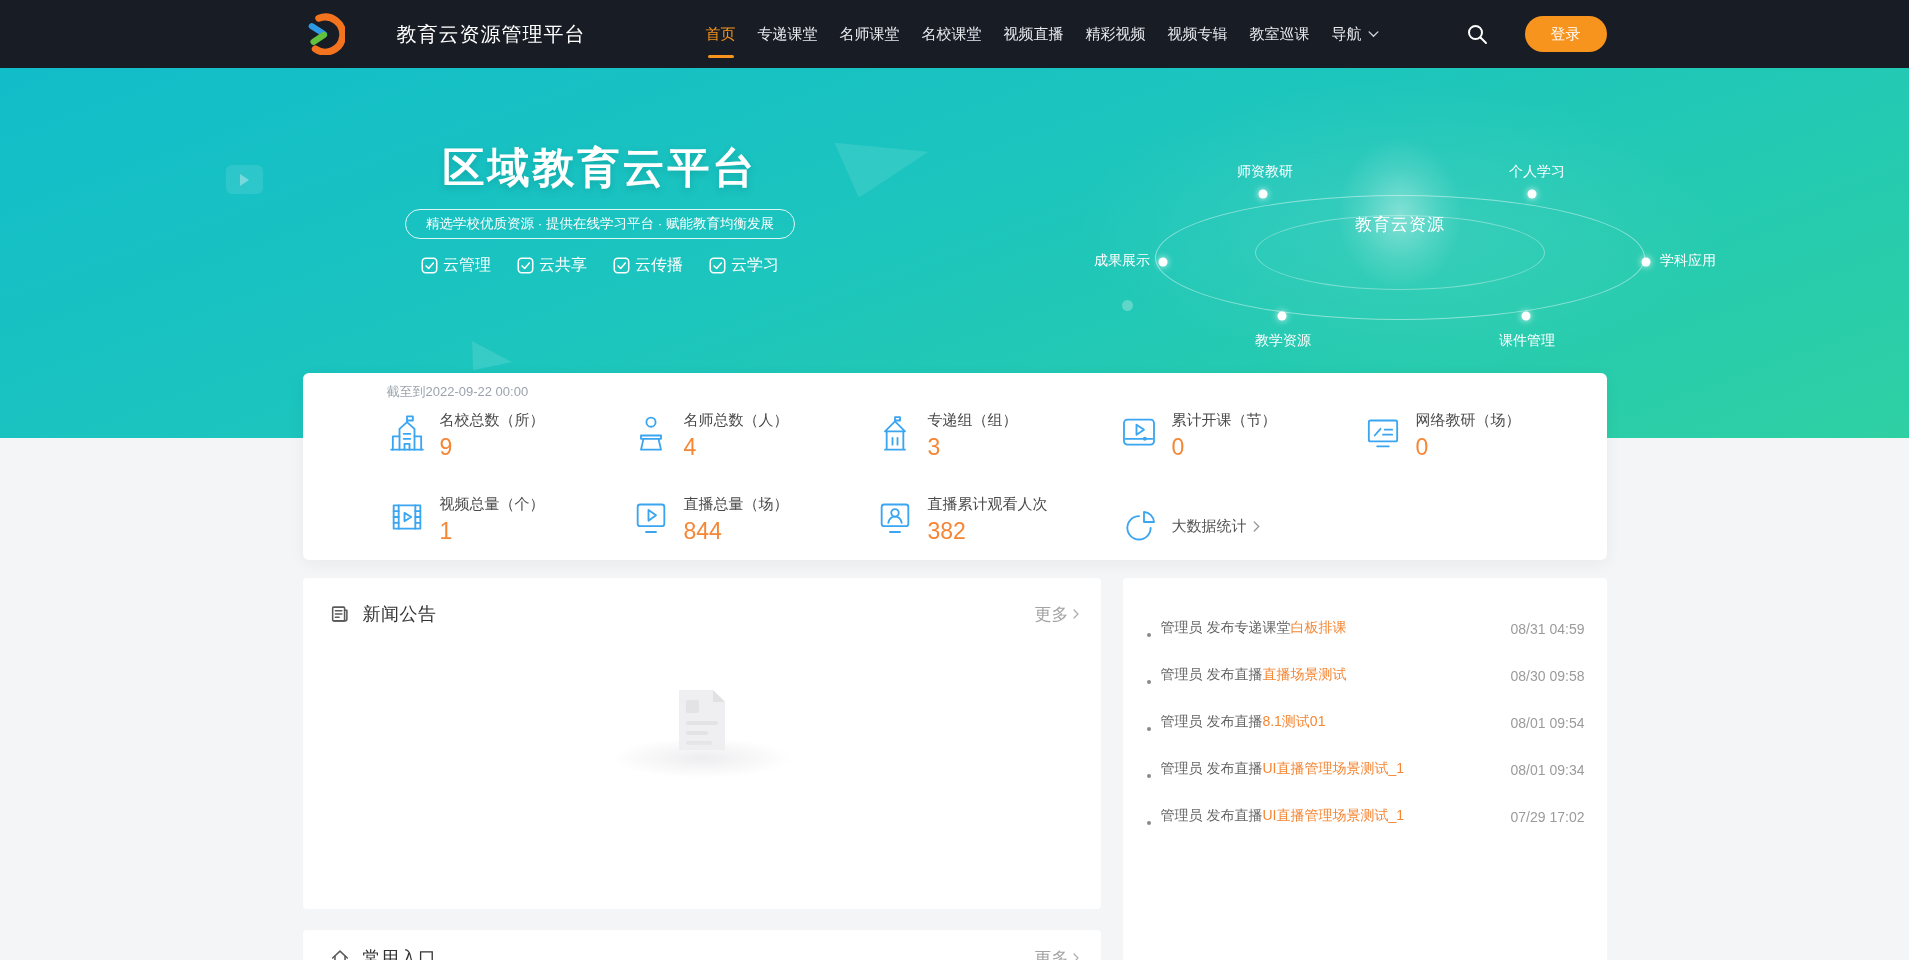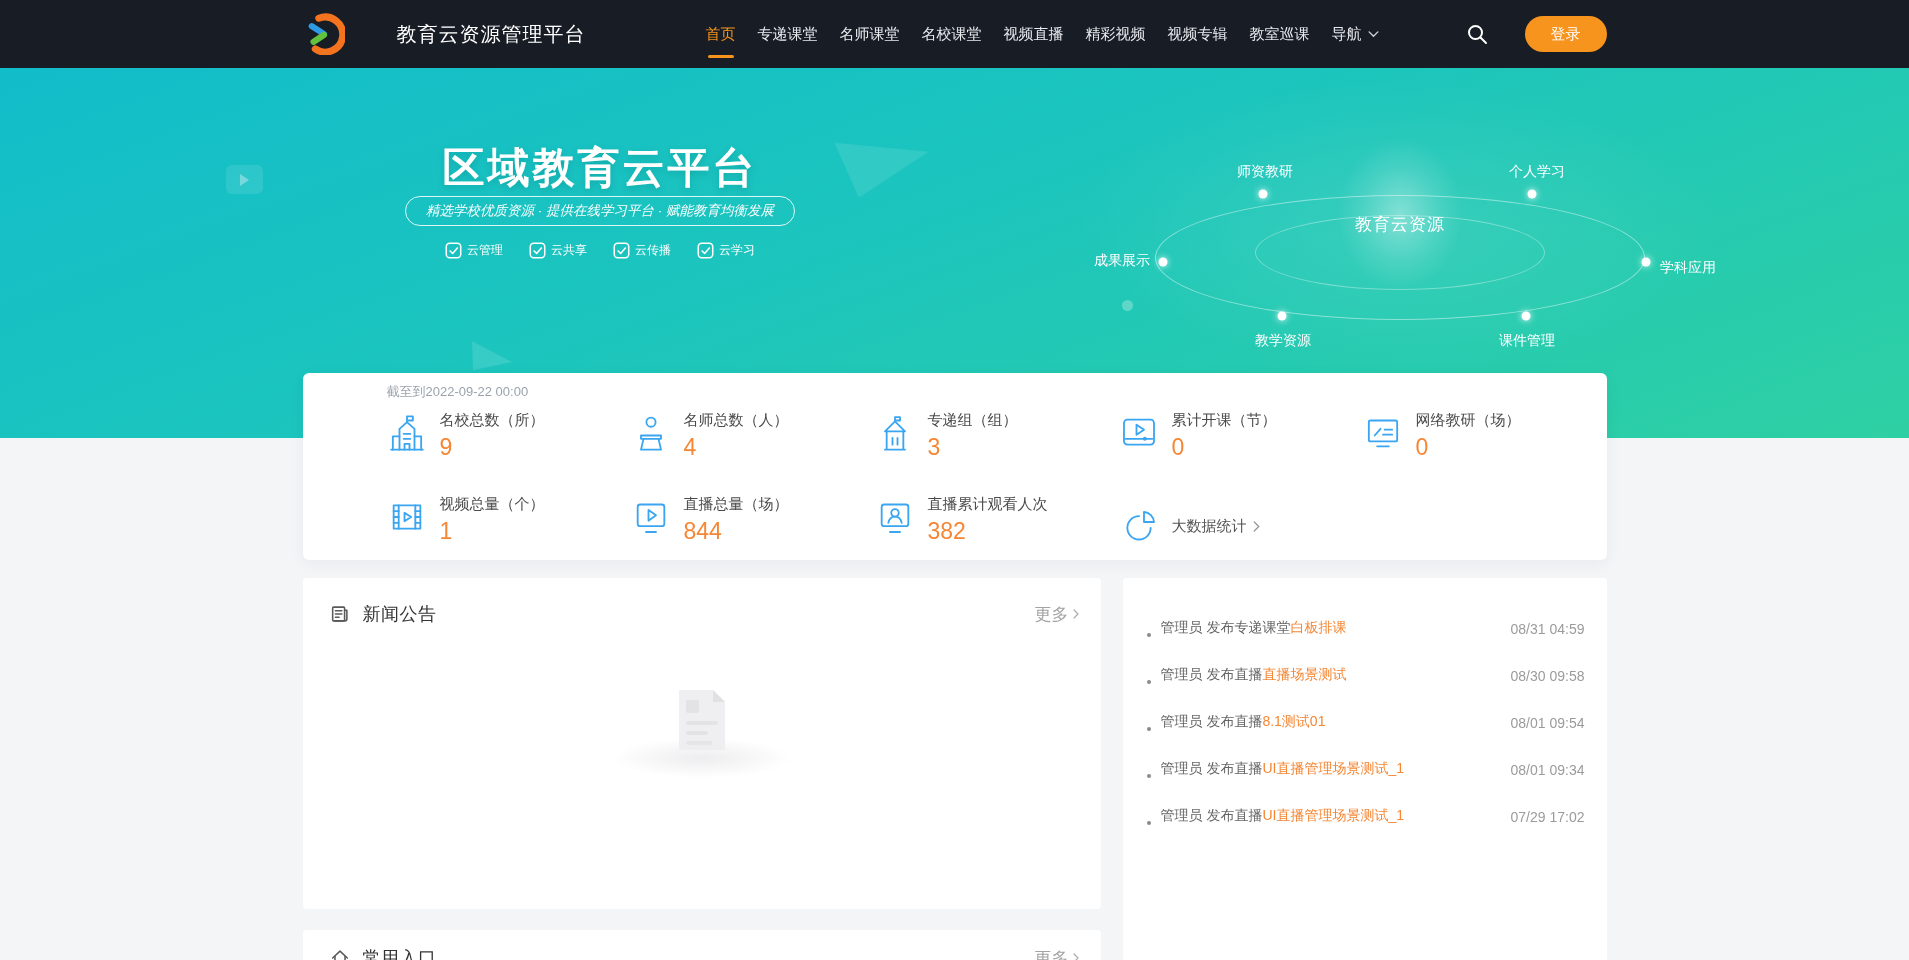--- a/index.html
+++ b/index.html
@@ -32,22 +32,22 @@
   .deco { position:absolute; pointer-events:none; }
   .deco-play { left:226px; top:97px; width:37px; height:29px; background:rgba(255,255,255,0.10); border-radius:6px; display:flex; align-items:center; justify-content:center; }
   .deco-play i { display:block; width:0; height:0; border-left:9px solid rgba(255,255,255,0.35); border-top:6px solid transparent; border-bottom:6px solid transparent; }
   .deco-tri1 { left:838px; top:68px; width:92px; height:58px; background:rgba(255,255,255,0.10); clip-path:polygon(0 0,100% 38%,18% 100%); transform:rotate(-8deg); }
   .deco-tri2 { left:468px; top:278px; width:44px; height:28px; background:rgba(255,255,255,0.12); clip-path:polygon(0 0,100% 38%,18% 100%); transform:rotate(14deg); }
   .deco-swoosh { left:596px; top:338px; width:120px; height:56px; border-radius:50%; border-top:3px solid rgba(255,255,255,0.28); transform:rotate(-18deg); }
   .deco-dot { left:1122px; top:232px; width:11px; height:11px; border-radius:50%; background:rgba(255,255,255,0.28); }
 
   .hero { position:absolute; left:404px; top:72px; width:392px; text-align:center; color:#fff; }
   .hero-title { font-size:42px; font-weight:bold; letter-spacing:3px; text-shadow:0 3px 7px rgba(0,100,100,0.25); white-space:nowrap; }
-  .hero-pill { display:inline-block; padding:5px 20px; border:1px solid rgba(255,255,255,0.85); border-radius:20px; font-size:13.5px; white-space:nowrap;font-style:italic; }
-  .hero-feats { margin-top:16px; display:flex; justify-content:center; column-gap:26px; font-size:12px; }
+  .hero-pill { display:inline-block; margin-top:13px; padding:5px 20px; border:1px solid rgba(255,255,255,0.85); border-radius:20px; font-size:13.5px; white-space:nowrap; }
+  .hero-feats { margin-top:16px; display:flex; justify-content:center; column-gap:26px; font-size:16px; }
   .feat { display:flex; align-items:center; gap:5px; white-space:nowrap; }
   .feat svg { width:17px; height:17px; }
 
   .orbit-ring { position:absolute; border:1px solid rgba(255,255,255,0.45); border-radius:50%; }
   .ring-outer { left:1155px; top:127px; width:490px; height:125px; }
   .ring-inner { left:1255px; top:147px; width:290px; height:75px; border-color:rgba(255,255,255,0.35); }
   .orbit-glow { position:absolute; left:1338px; top:70px; width:124px; height:152px; border-radius:50%; background:radial-gradient(closest-side, rgba(255,255,255,0.38), rgba(255,255,255,0.12) 60%, rgba(255,255,255,0) 100%); }
   .orbit-center { position:absolute; left:1400px; top:156px; transform:translate(-50%,-50%); color:#fff; font-size:17px; white-space:nowrap; letter-spacing:1px; }
   .orbit-dot { position:absolute; width:9px; height:9px; border-radius:50%; background:#fff; box-shadow:0 0 7px rgba(255,255,255,0.9); transform:translate(-50%,-50%); }
   .orbit-label { position:absolute; transform:translate(-50%,-50%); color:#fff; font-size:14px; white-space:nowrap; }
@@ -181,21 +181,21 @@
   <span class="orbit-dot" style="left:1263px; top:126px;"></span>
   <span class="orbit-dot" style="left:1532px; top:126px;"></span>
   <span class="orbit-dot" style="left:1163px; top:194px;"></span>
   <span class="orbit-dot" style="left:1646px; top:194px;"></span>
   <span class="orbit-dot" style="left:1282px; top:248px;"></span>
   <span class="orbit-dot" style="left:1526px; top:248px;"></span>
 
   <span class="orbit-label" style="left:1265px; top:104px;">师资教研</span>
   <span class="orbit-label" style="left:1537px; top:104px;">个人学习</span>
   <span class="orbit-label" style="left:1122px; top:193px;">成果展示</span>
-  <span class="orbit-label" style="left:1688px; top:200px;">学科应用</span>
+  <span class="orbit-label" style="left:1688px; top:193px;">学科应用</span>
   <span class="orbit-label" style="left:1283px; top:273px;">教学资源</span>
   <span class="orbit-label" style="left:1527px; top:273px;">课件管理</span>
 </section>
 
 <main class="container">
 
   <div class="stats-card">
     <div class="stats-date">截至到2022-09-22 00:00</div>
     <div class="stats-grid">
 

